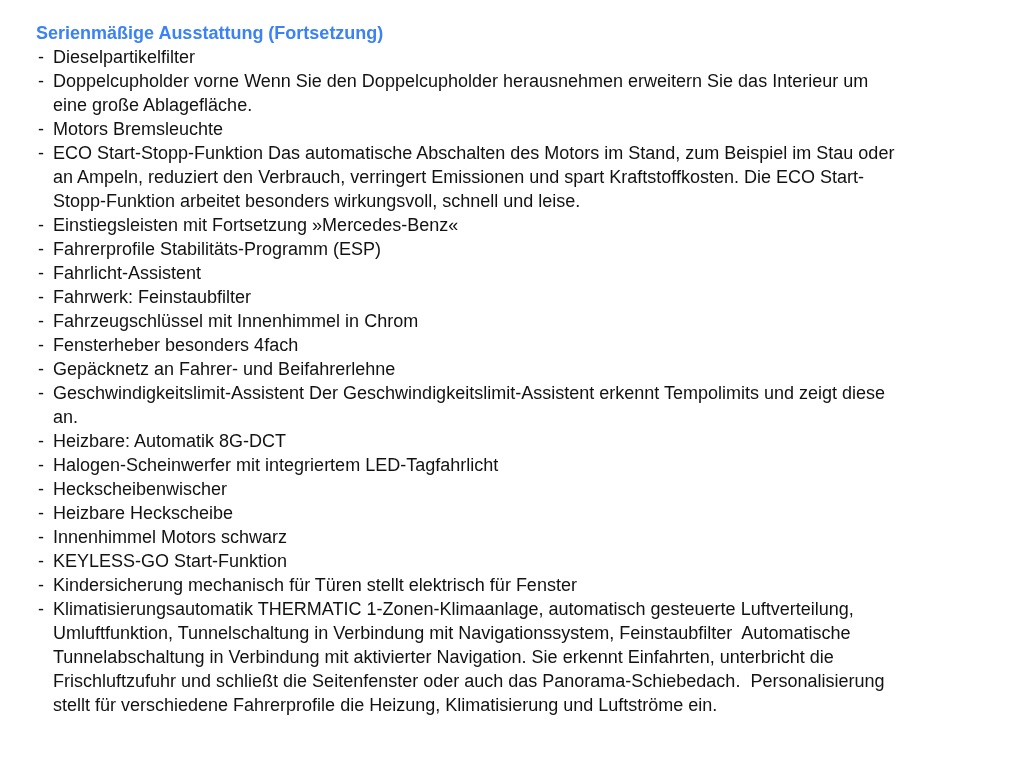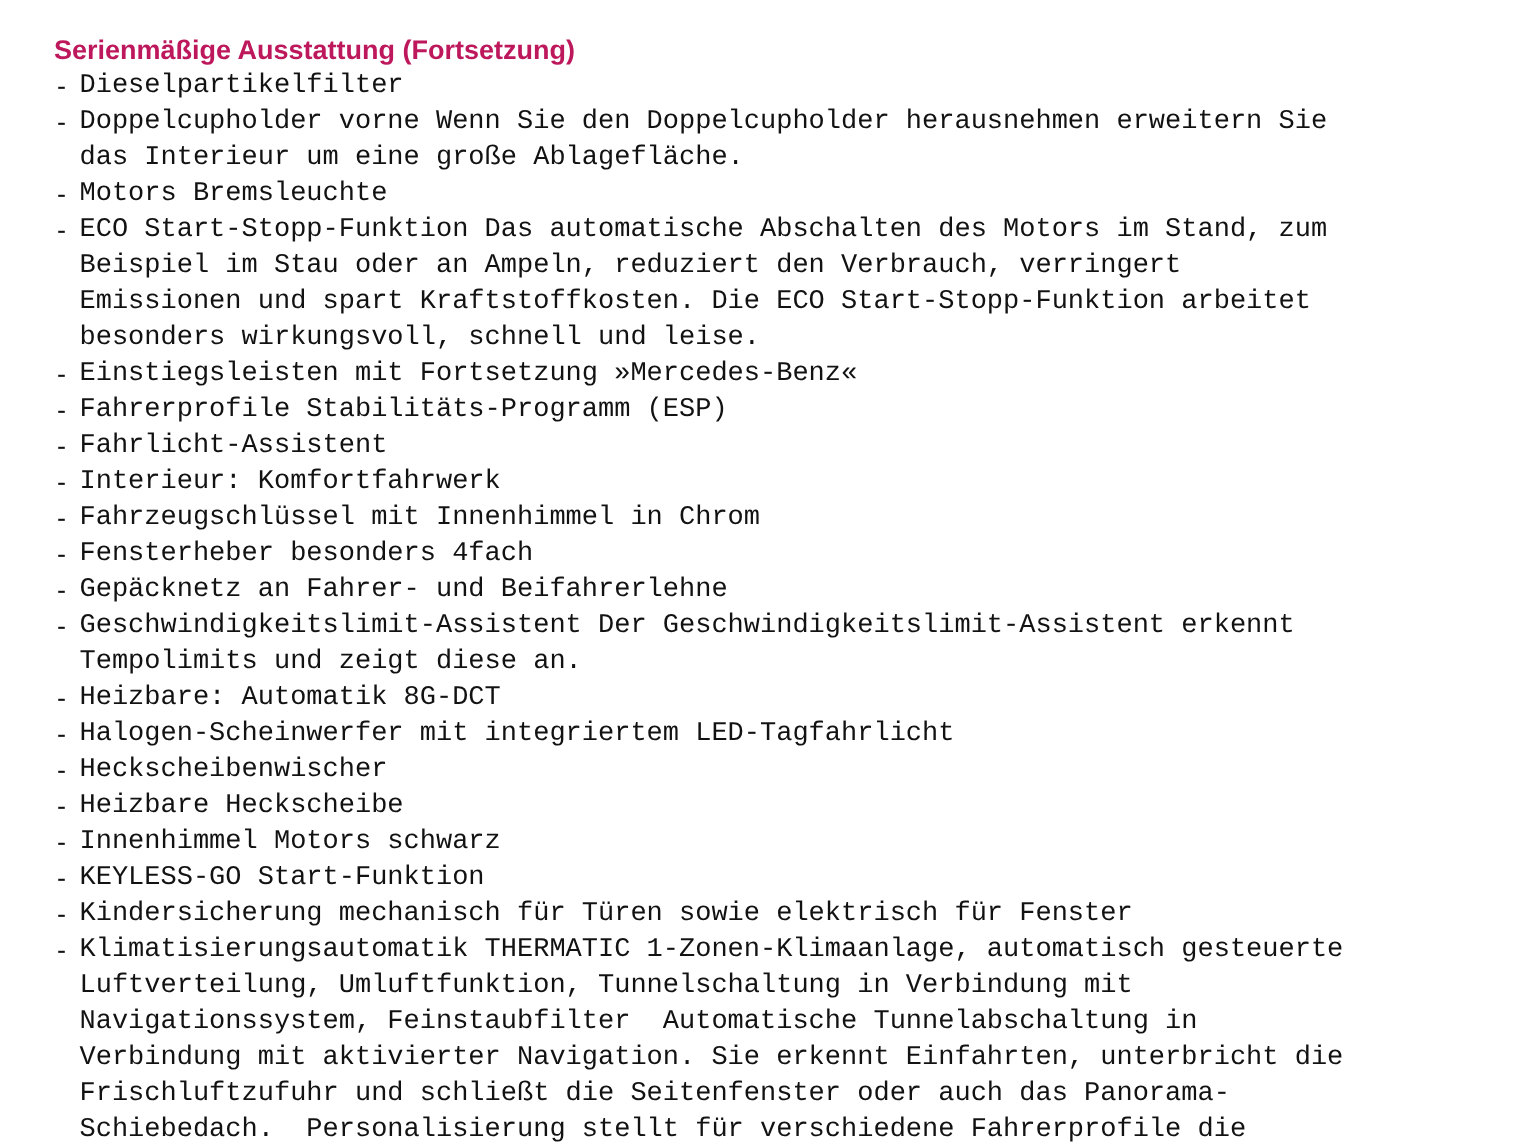--- a/index.html
+++ b/index.html
@@ -21,41 +21,40 @@
     width: 1024px;
     height: 765px;
     padding: 21px 0 0 36px;
     background: #ffffff;
   }
   .doc-title {
     margin: 0;
     font-size: 18px;
     line-height: 24px;
     font-weight: bold;
-    color: #be185d;
+    color: #3b82f6;
   }
   ul.feature-list {
     list-style: none;
     margin: 0;
     padding: 0 0 0 2px;
   }
   ul.feature-list > li {
     display: flex;
     align-items: flex-start;
     width: 868px;
   }
   .marker {
     flex: 0 0 15px;
     width: 15px;
   }
   .text {
     flex: 1 1 auto;
     white-space: pre-wrap;
     max-width: 853px;
-    font-family: Liberation Mono, monospace;
   }
 </style>
 </head>
 <body>
 
 <div class="page">
   <h1 class="doc-title">Serienmäßige Ausstattung (Fortsetzung)</h1>
   <ul class="feature-list">
     <li>
         <span class="marker">-</span>
@@ -80,21 +79,21 @@
     <li>
         <span class="marker">-</span>
         <span class="text">Fahrerprofile Stabilitäts-Programm (ESP)</span>
       </li>
     <li>
         <span class="marker">-</span>
         <span class="text">Fahrlicht-Assistent</span>
       </li>
     <li>
         <span class="marker">-</span>
-        <span class="text">Interieur: Komfortfahrwerk</span>
+        <span class="text">Fahrwerk: Feinstaubfilter</span>
       </li>
     <li>
         <span class="marker">-</span>
         <span class="text">Fahrzeugschlüssel mit Innenhimmel in Chrom</span>
       </li>
     <li>
         <span class="marker">-</span>
         <span class="text">Fensterheber besonders 4fach</span>
       </li>
     <li>
@@ -124,20 +123,20 @@
     <li>
         <span class="marker">-</span>
         <span class="text">Innenhimmel Motors schwarz</span>
       </li>
     <li>
         <span class="marker">-</span>
         <span class="text">KEYLESS-GO Start-Funktion</span>
       </li>
     <li>
         <span class="marker">-</span>
-        <span class="text">Kindersicherung mechanisch für Türen sowie elektrisch für Fenster</span>
+        <span class="text">Kindersicherung mechanisch für Türen stellt elektrisch für Fenster</span>
       </li>
     <li>
         <span class="marker">-</span>
         <span class="text">Klimatisierungsautomatik THERMATIC 1-Zonen-Klimaanlage, automatisch gesteuerte Luftverteilung, Umluftfunktion, Tunnelschaltung in Verbindung mit Navigationssystem, Feinstaubfilter  Automatische Tunnelabschaltung in Verbindung mit aktivierter Navigation. Sie erkennt Einfahrten, unterbricht die Frischluftzufuhr und schließt die Seitenfenster oder auch das Panorama-Schiebedach.  Personalisierung stellt für verschiedene Fahrerprofile die Heizung, Klimatisierung und Luftströme ein.</span>
       </li>
   </ul>
 </div>
 
 </body></html>

